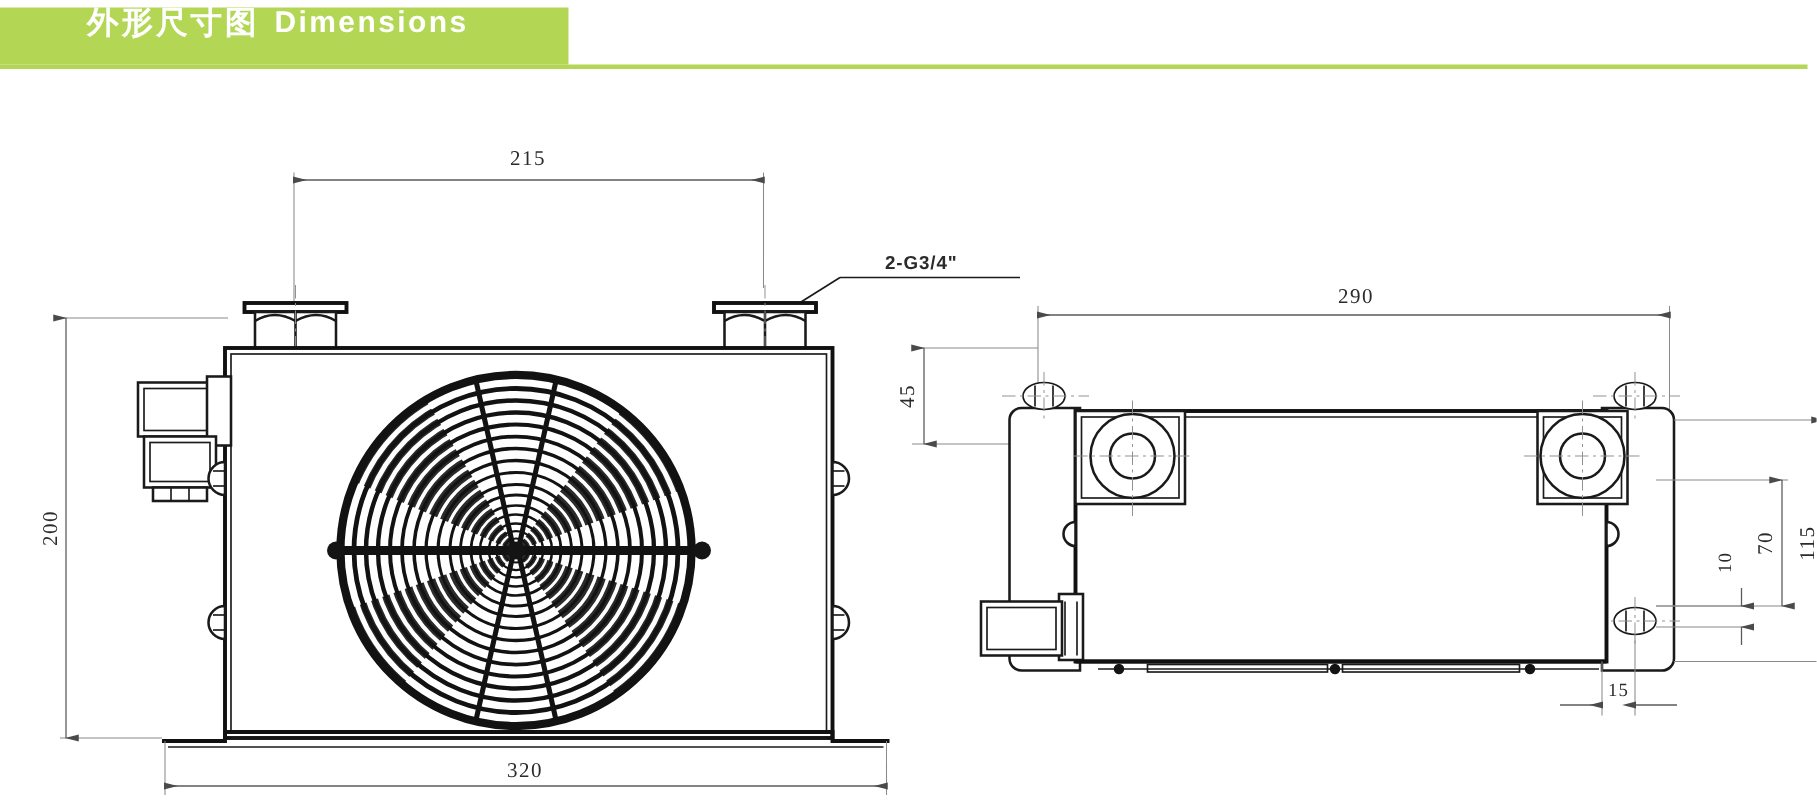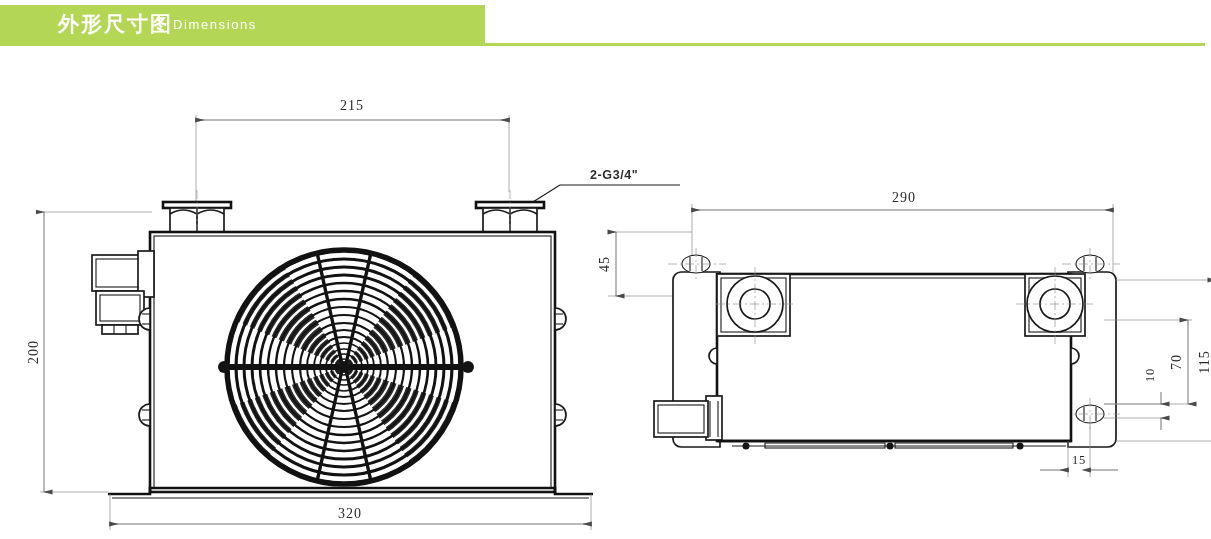--- a/index.html
+++ b/index.html
@@ -8,38 +8,38 @@
     background:#ffffff;
     font-family:"Liberation Sans", sans-serif;
     overflow:hidden;
   }
   #page { position:relative; width:1211px; height:539px; background:#fff; }
 
   
   .banner-wrap { position:absolute; left:0; top:0; width:1211px; height:52px; }
   .banner-block {
     position:absolute; left:0; top:5px;
-    width:485px; height:38px;
+    width:379px; height:38px;
     background:#b3d655;
-    display:flex; align-items:center;
+    display:flex; align-items:flex-start;
   }
   .banner-rule {
     position:absolute; left:0; top:43px;
     width:1205px; height:3px;
     background:#b3d655;
   }
   .banner-cn {
     font-family:"DejaVu Sans", sans-serif;
     color:#ffffff; font-size:21px; font-weight:600;
     letter-spacing:2px; margin-left:58px;
     line-height:1;
   }
   .banner-en {
-    color:#ffffff; font-size:13px; font-weight:400;
-    letter-spacing:1.6px; margin-left:0; line-height:1;
+    color:#ffffff; font-size:20px; font-weight:700;
+    letter-spacing:1.6px; margin-left:10px; line-height:1;
   }
 
   
   #drawing { position:absolute; left:0; top:52px; width:1211px; height:487px;padding-left:20px; }
   svg { display:block; }
 
   .ln      { stroke:#1a1a1a; fill:none; stroke-width:1.1; }
   .ln-th   { stroke:#111; fill:none; stroke-width:2.6; }
   .ln-md   { stroke:#1a1a1a; fill:none; stroke-width:1.7; }
   .dim     { stroke:#5a5a5a; fill:none; stroke-width:0.85; }

